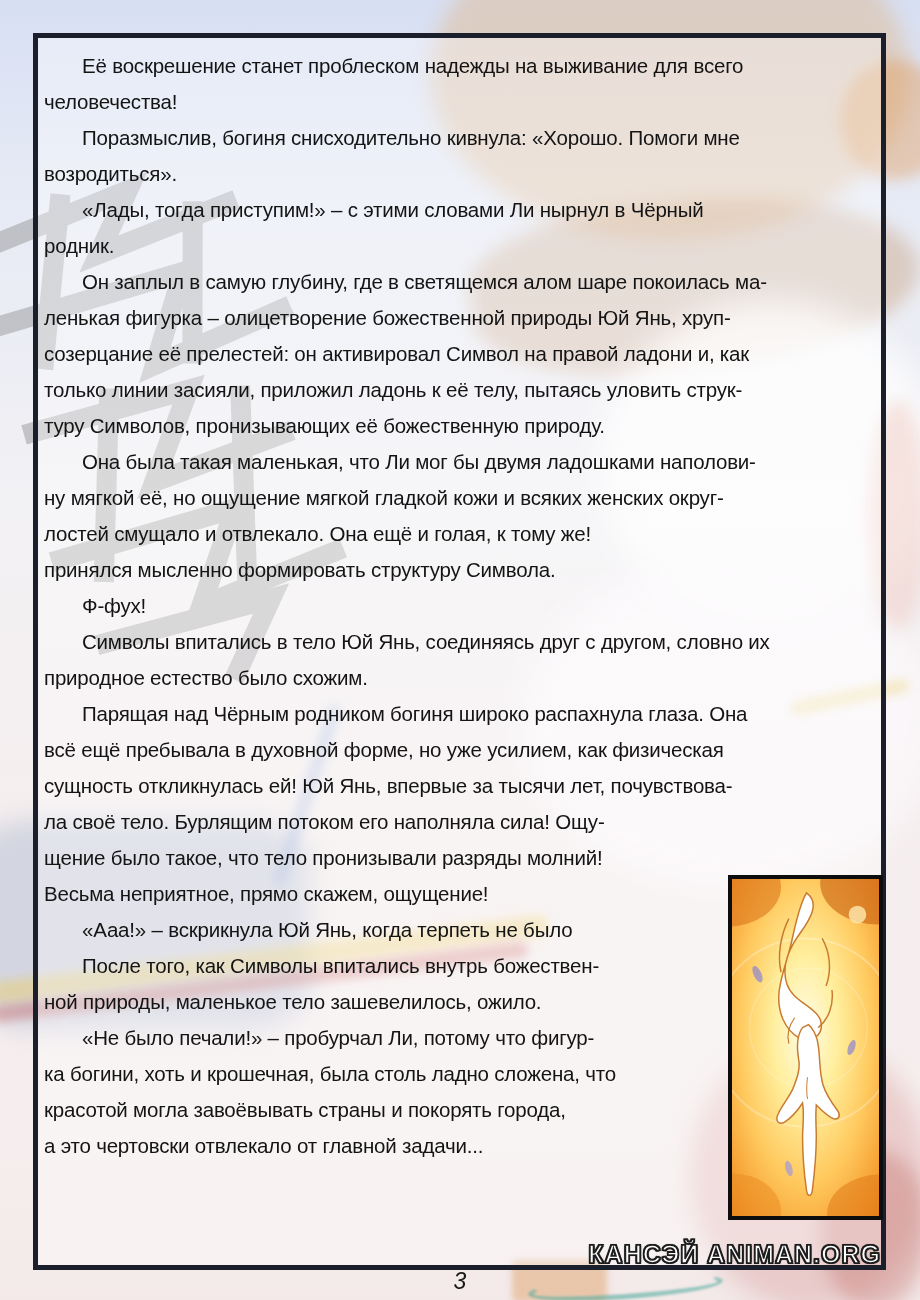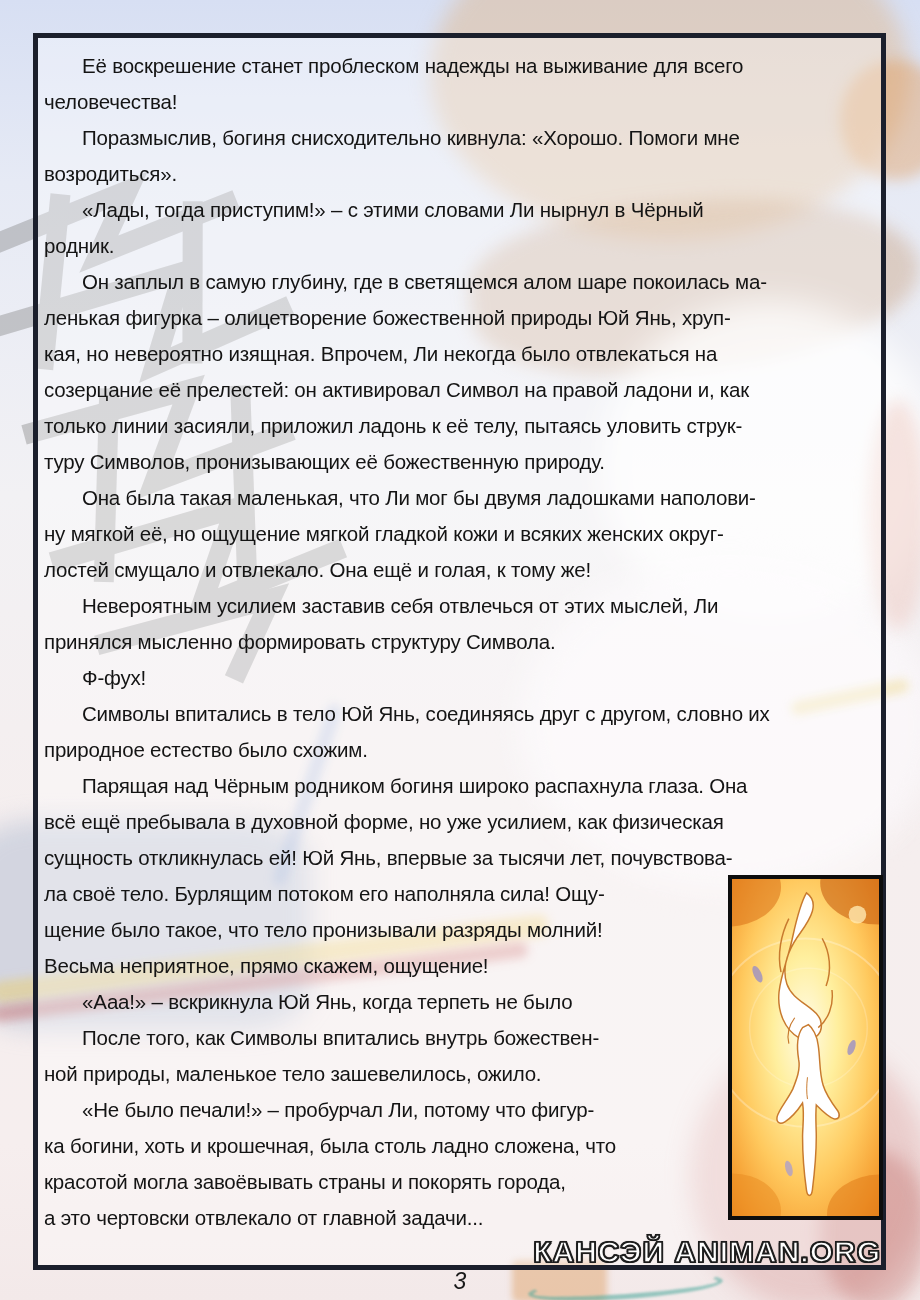--- a/index.html
+++ b/index.html
@@ -43,21 +43,21 @@
   .ind{padding-left:38px;}
   
   .inset{
     position:absolute;left:690px;top:837px;width:155px;height:345px;
     border:4px solid #0d0d0d;box-sizing:border-box;z-index:4;background:#f8a93c;
   }
   .inset svg{display:block;width:100%;height:100%;}
   
   .sitemark{
     position:absolute;right:0px;bottom:-4px;z-index:5;
-    font-size:30px;font-weight:bold;letter-spacing:1px;color:#ffffff;
+    font-size:25px;font-weight:bold;letter-spacing:1px;color:#ffffff;
     -webkit-text-stroke:1.6px #1c1c1c;
     text-shadow:0 0 2px #222,1px 1px 0 #222,-1px 1px 0 #222,1px -1px 0 #222,-1px -1px 0 #222;
     white-space:nowrap;
   }
   
   .pagenum{
     position:absolute;left:0;right:0;top:1268px;text-align:center;z-index:3;
     font-size:23px;color:#1a1a1a;font-style:italic;
   }
 </style>
@@ -99,28 +99,26 @@
 <div class="frame">
   <div class="story">
     <div class="line ind">Её воскрешение станет проблеском надежды на выживание для всего</div>
     <div class="line">человечества!</div>
     <div class="line ind">Поразмыслив, богиня снисходительно кивнула: «Хорошо. Помоги мне</div>
     <div class="line">возродиться».</div>
     <div class="line ind">«Лады, тогда приступим!» – с этими словами Ли нырнул в Чёрный</div>
     <div class="line">родник.</div>
     <div class="line ind">Он заплыл в самую глубину, где в светящемся алом шаре покоилась ма-</div>
     <div class="line">ленькая фигурка – олицетворение божественной природы Юй Янь, хруп-</div>
-    <div class="line">кая, но невероятно изящная. Впрочем, Ли некогда было отвлекаться на</div>
     <div class="line">созерцание её прелестей: он активировал Символ на правой ладони и, как</div>
     <div class="line">только линии засияли, приложил ладонь к её телу, пытаясь уловить струк-</div>
     <div class="line">туру Символов, пронизывающих её божественную природу.</div>
     <div class="line ind">Она была такая маленькая, что Ли мог бы двумя ладошками наполови-</div>
     <div class="line">ну мягкой её, но ощущение мягкой гладкой кожи и всяких женских округ-</div>
     <div class="line">лостей смущало и отвлекало. Она ещё и голая, к тому же!</div>
-    <div class="line ind">Невероятным усилием заставив себя отвлечься от этих мыслей, Ли</div>
     <div class="line">принялся мысленно формировать структуру Символа.</div>
     <div class="line ind">Ф-фух!</div>
     <div class="line ind">Символы впитались в тело Юй Янь, соединяясь друг с другом, словно их</div>
     <div class="line">природное естество было схожим.</div>
     <div class="line ind">Парящая над Чёрным родником богиня широко распахнула глаза. Она</div>
     <div class="line">всё ещё пребывала в духовной форме, но уже усилием, как физическая</div>
     <div class="line">сущность откликнулась ей! Юй Янь, впервые за тысячи лет, почувствова-</div>
     <div class="line">ла своё тело. Бурлящим потоком его наполняла сила! Ощу-</div>
     <div class="line">щение было такое, что тело пронизывали разряды молний!</div>
     <div class="line">Весьма неприятное, прямо скажем, ощущение!</div>

